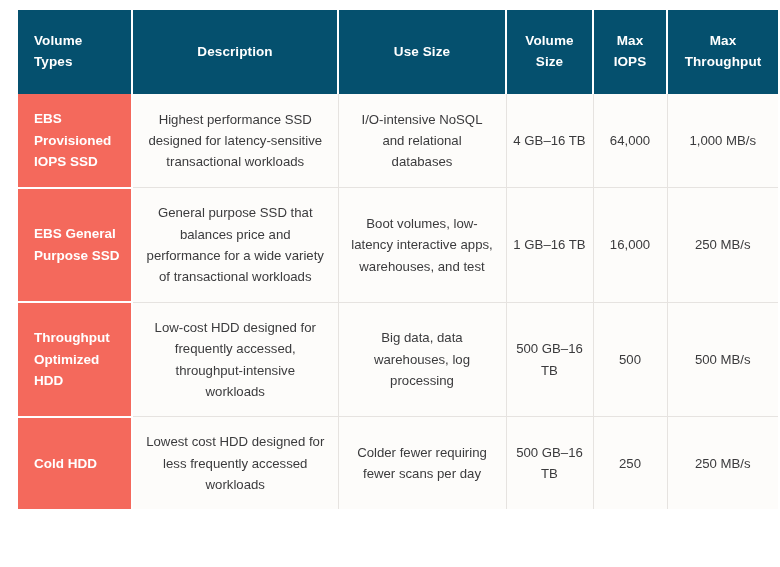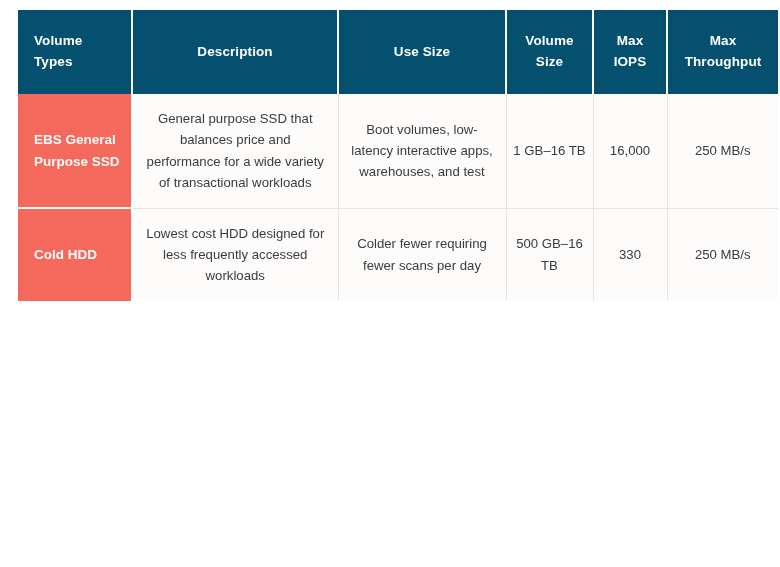--- a/index.html
+++ b/index.html
@@ -105,30 +105,46 @@
         <th class="head-left">Volume Types</th>
         <th>Description</th>
         <th>Use Size</th>
         <th>Volume Size</th>
         <th>Max IOPS</th>
         <th>Max Throughput</th>
       </tr>
     </thead>
     <tbody>
       <tr>
+        <td class="vol-type">EBS Provisioned IOPS SSD</td>
+        <td>Highest performance SSD designed for latency-sensitive transactional workloads</td>
+        <td>I/O-intensive NoSQL and relational databases</td>
+        <td class="narrow">4 GB–16 TB</td>
+        <td class="narrow">64,000</td>
+        <td class="narrow">1,000 MB/s</td>
+      </tr>
+      <tr>
         <td class="vol-type">EBS General Purpose SSD</td>
         <td>General purpose SSD that balances price and performance for a wide variety of transactional workloads</td>
         <td>Boot volumes, low-latency interactive apps, warehouses, and test</td>
         <td class="narrow">1 GB–16 TB</td>
         <td class="narrow">16,000</td>
         <td class="narrow">250 MB/s</td>
       </tr>
       <tr>
+        <td class="vol-type">Throughput Optimized HDD</td>
+        <td>Low-cost HDD designed for frequently accessed, throughput-intensive workloads</td>
+        <td>Big data, data warehouses, log processing</td>
+        <td class="narrow">500 GB–16 TB</td>
+        <td class="narrow">500</td>
+        <td class="narrow">500 MB/s</td>
+      </tr>
+      <tr>
         <td class="vol-type">Cold HDD</td>
         <td>Lowest cost HDD designed for less frequently accessed workloads</td>
         <td>Colder fewer requiring fewer scans per day</td>
         <td class="narrow">500 GB–16 TB</td>
-        <td class="narrow">330</td>
+        <td class="narrow">250</td>
         <td class="narrow">250 MB/s</td>
       </tr>
     </tbody>
   </table>
 </div>
 
 </body></html>

